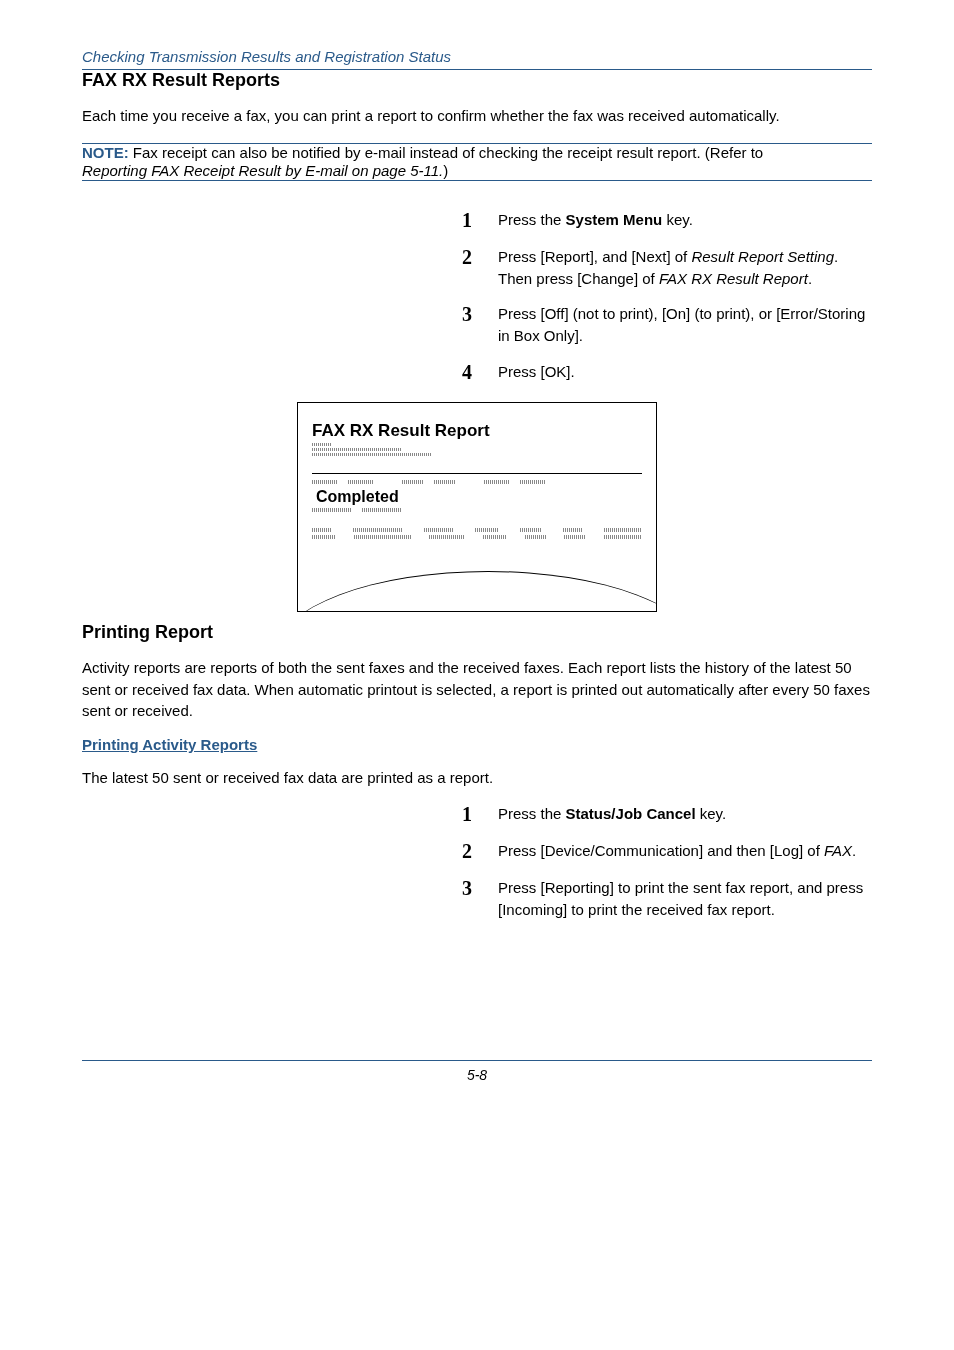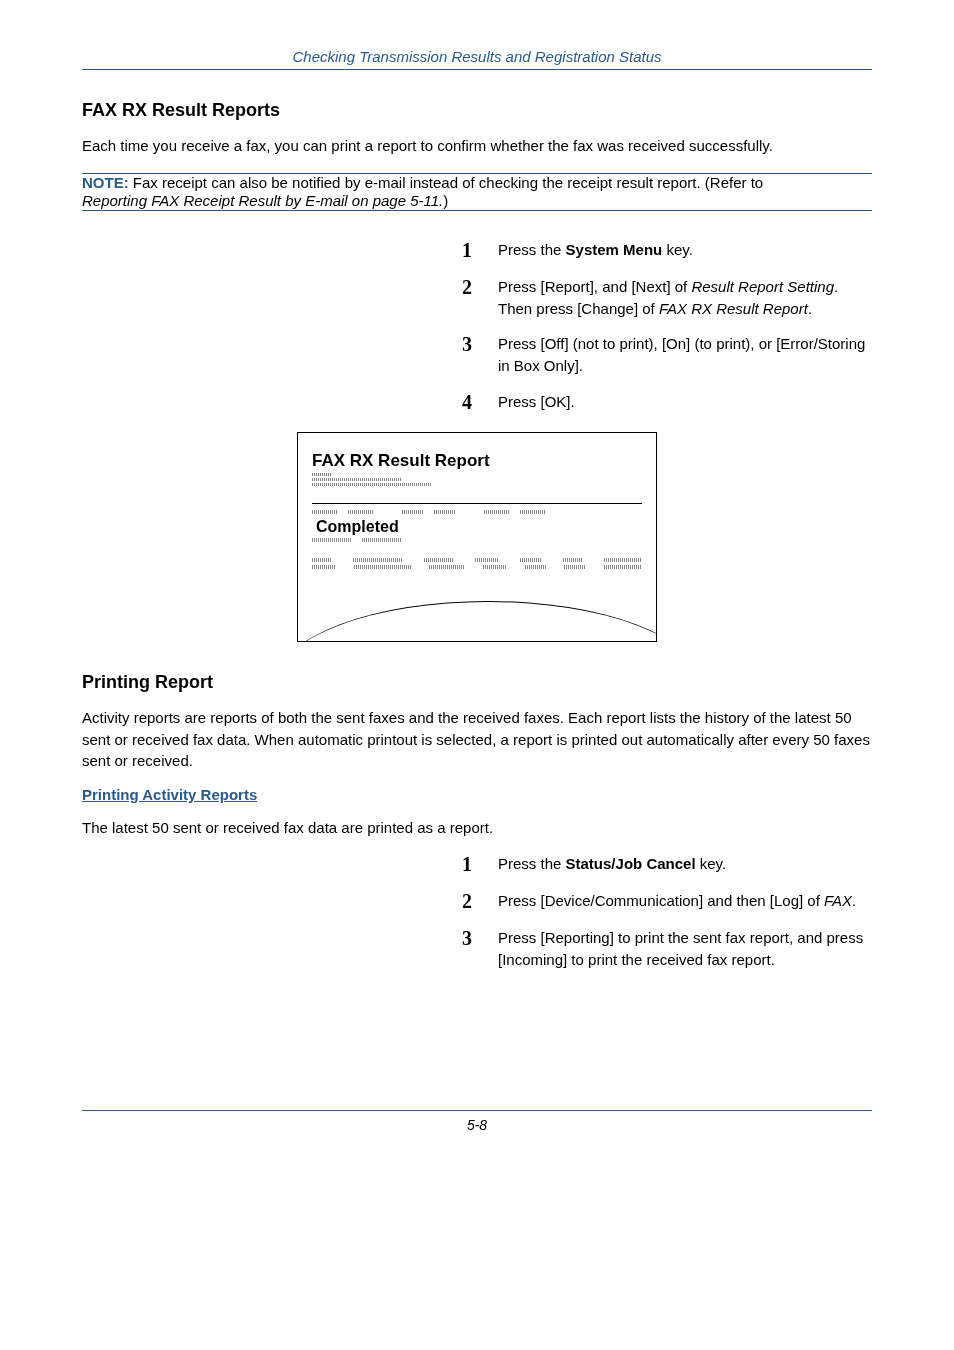--- a/index.html
+++ b/index.html
@@ -1,20 +1,20 @@
 <!DOCTYPE html>
 <html><head>
 <meta charset="utf-8">
 <style>
   * { box-sizing: border-box; margin: 0; padding: 0; }
   html, body { width: 954px; background: #fff; font-family: Arial, Helvetica, sans-serif; color: #000; }
   .page { padding: 48px 82px 40px 82px; }
-  .running-head { text-align: center; font-style: italic; color: #2a5a8a; font-size: 15px; }
+  .running-head { text-align: left; font-style: italic; color: #2a5a8a; font-size: 15px; }
   .rule { border: none; border-top: 1.5px solid #2a5a8a; margin-top: 4px; }
-  .h2 { font-weight: bold; font-size: 18px; margin-top: 30px; margin-bottom: 14px; }
+  .h2 { font-weight: bold; font-size: 18px; margin-bottom: 14px; }
   .body { font-size: 15px; line-height: 1.45; margin-bottom: 14px; }
   .note-wrap { border-top: 1.5px solid #2a5a8a; border-bottom: 1.5px solid #2a5a8a; padding: 0 0; margin: 16px 0 28px 0; }
   .note-label { color: #2a5a8a; font-weight: bold; font-size: 15px; }
   .note-text { font-size: 15px; }
   .note-ref { font-style: italic; font-size: 15px; }
   .steps { margin-left: 380px; }
   .step { display: flex; align-items: flex-start; margin-bottom: 14px; }
   .step-num { font-family: Georgia, 'Times New Roman', serif; font-weight: bold; font-size: 20px; width: 36px; flex-shrink: 0; text-align: left; }
   .step-text { font-size: 15px; line-height: 1.45; }
   .step-text .bold { font-weight: bold; }
@@ -36,21 +36,21 @@
 </style>
 </head>
 <body>
 
 <div class="page">
 
   <div class="running-head">Checking Transmission Results and Registration Status</div>
   <hr class="rule">
 
   <div class="h2">FAX RX Result Reports</div>
-  <div class="body">Each time you receive a fax, you can print a report to confirm whether the fax was received successfully.</div>
+  <div class="body">Each time you receive a fax, you can print a report to confirm whether the fax was received automatically.</div>
 
   <div class="note-wrap">
     <span class="note-label">NOTE:</span><span class="note-text"> Fax receipt can also be notified by e-mail instead of checking the receipt result report. (Refer to </span><br>
     <span class="note-ref">Reporting FAX Receipt Result by E-mail on page 5-11.</span><span class="note-text">)</span>
   </div>
 
   <div class="steps">
     <div class="step">
       <div class="step-num">1</div>
       <div class="step-text">

